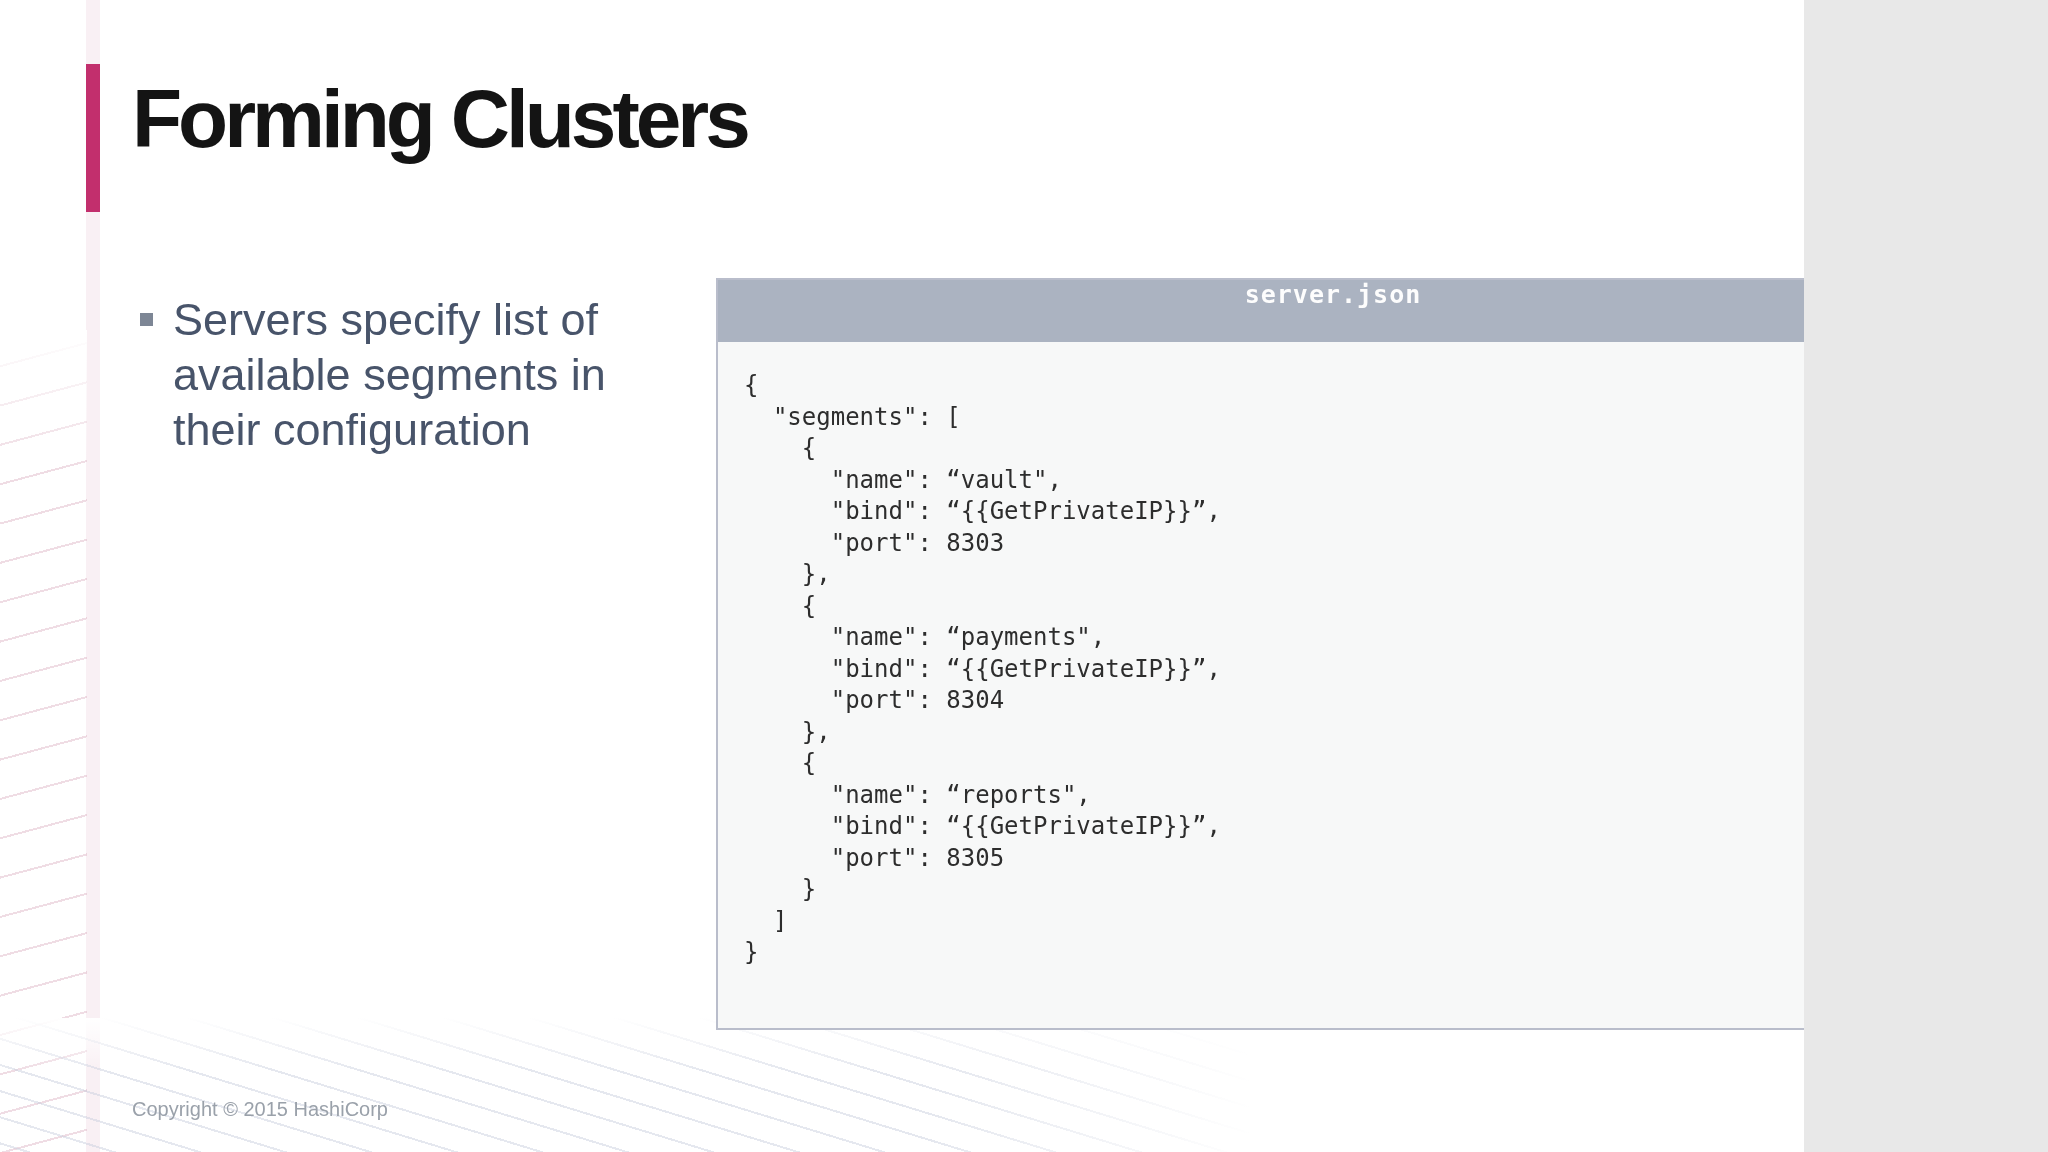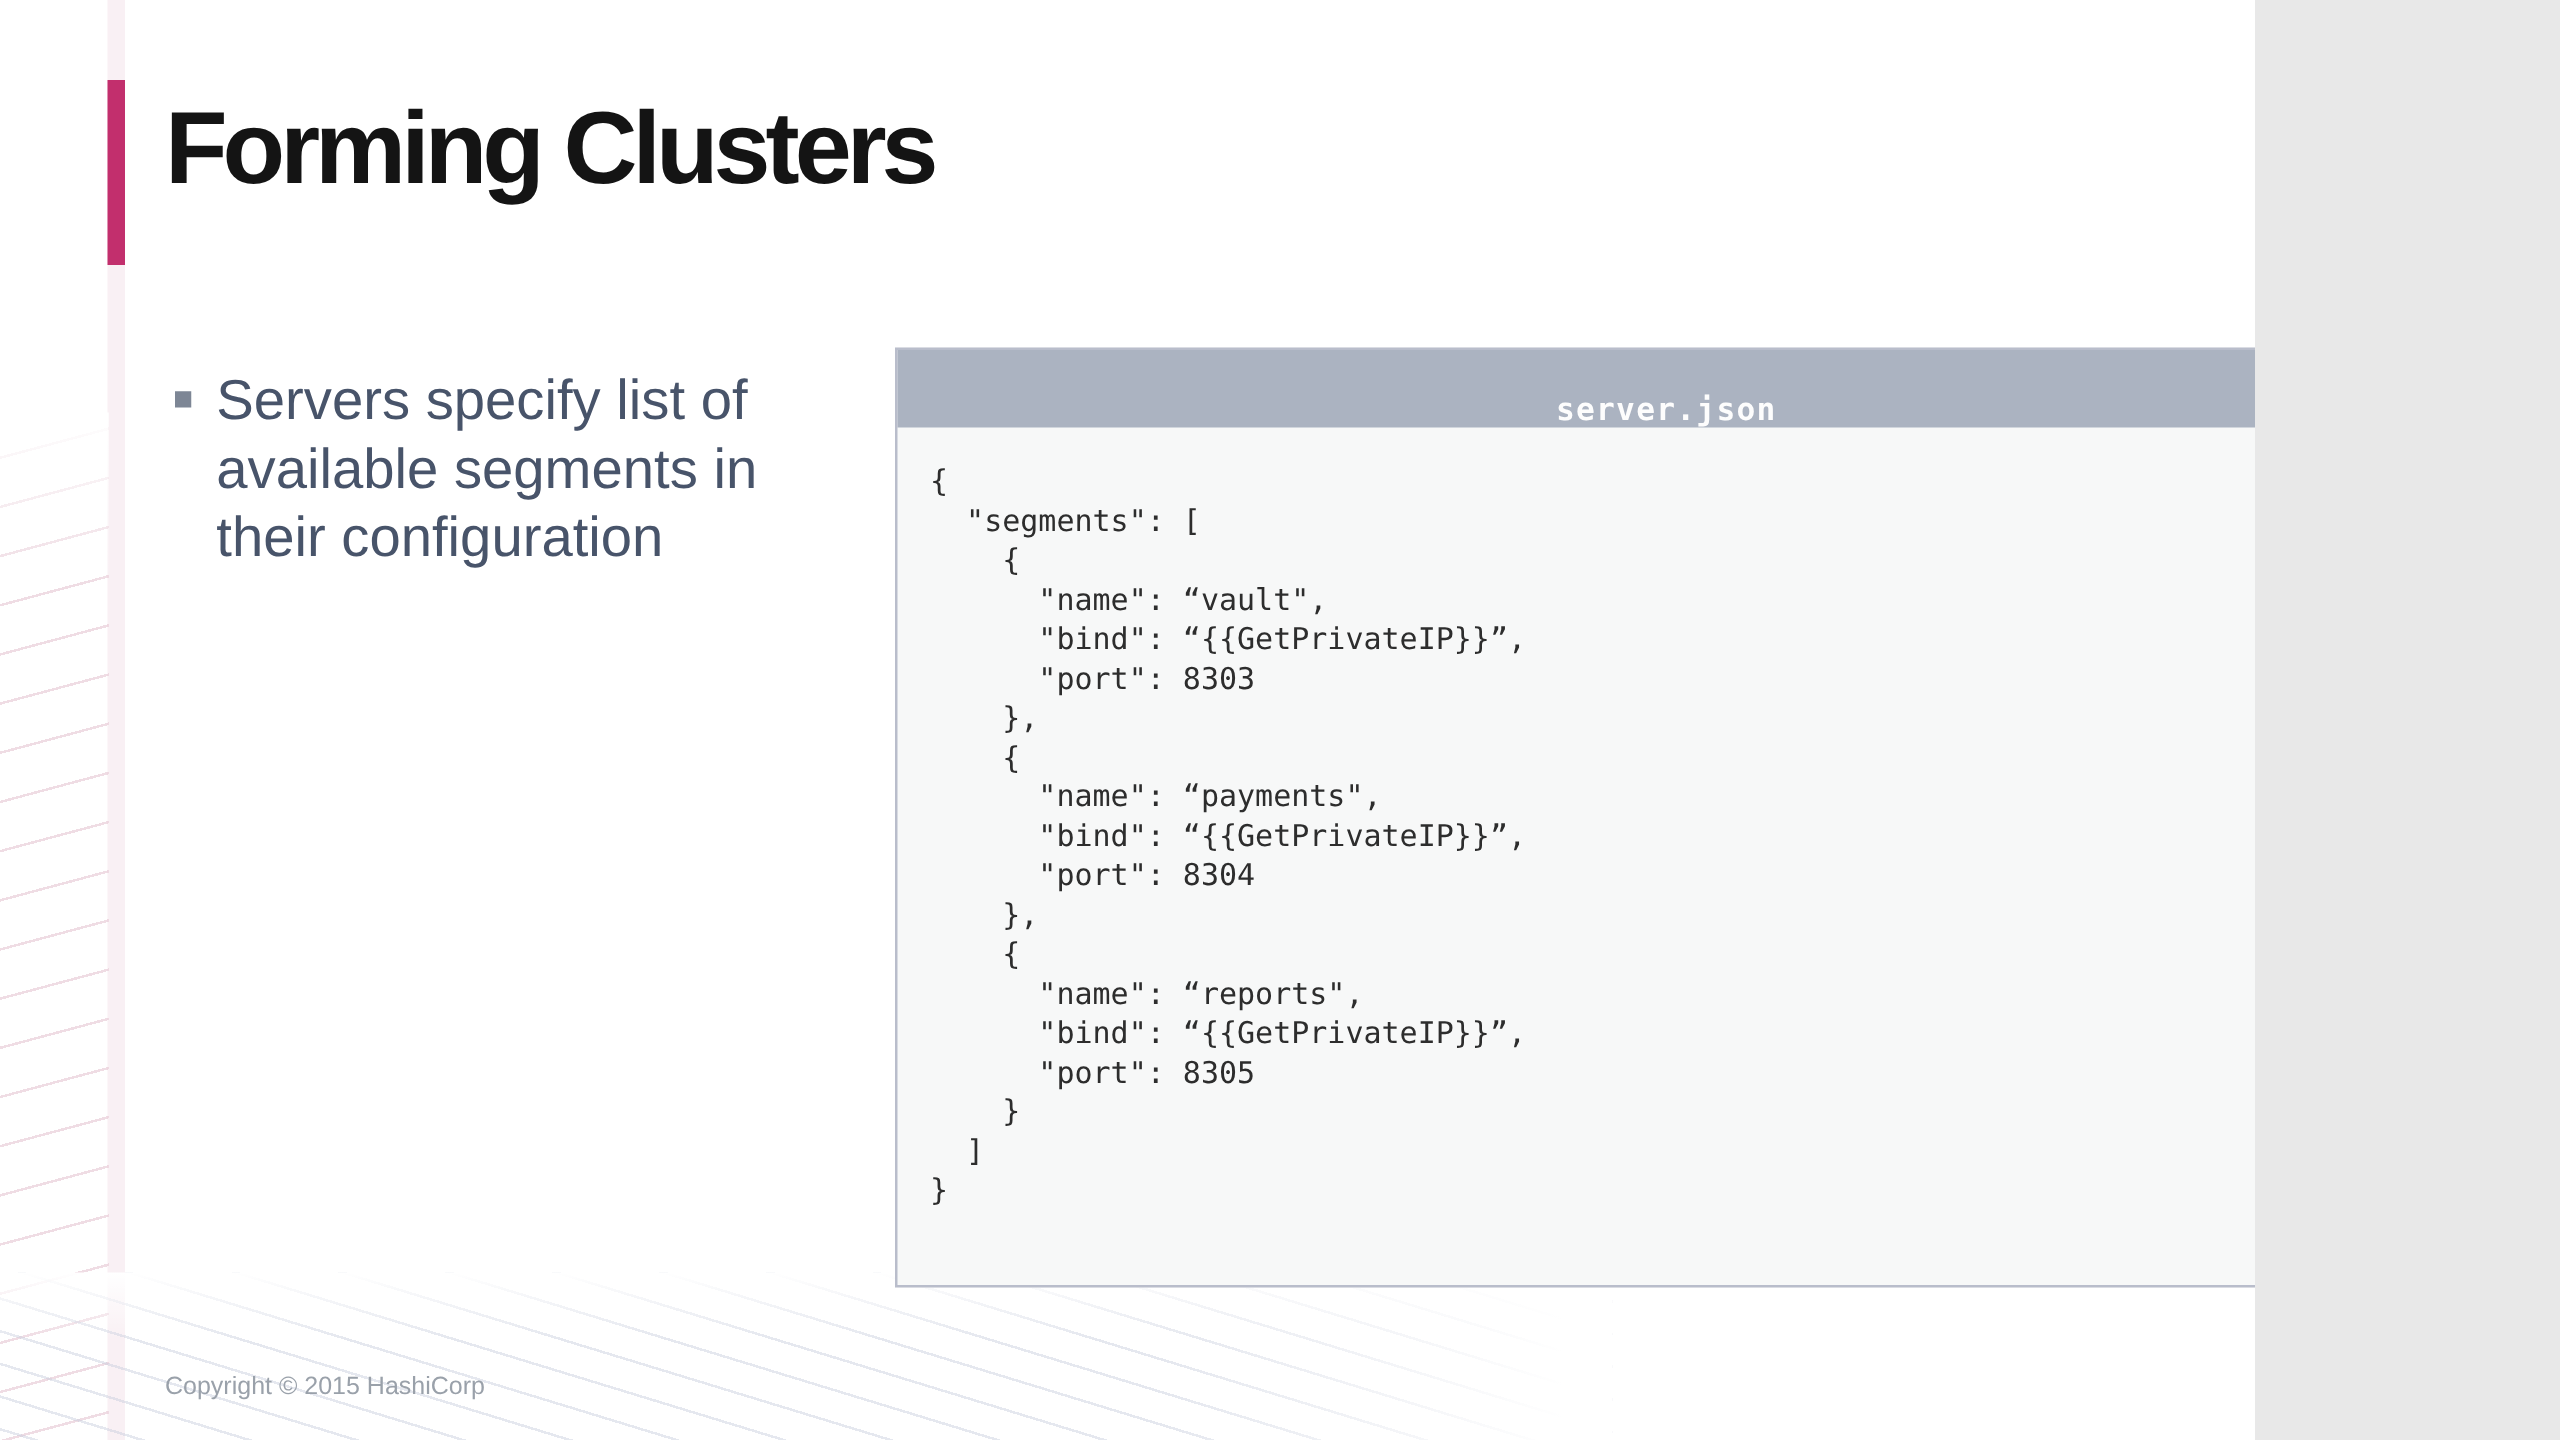--- a/index.html
+++ b/index.html
@@ -71,21 +71,21 @@
   .code-window {
     position: absolute; left: 716px; top: 278px; width: 1234px; height: 752px;
     background: #f7f8f8;
     border: 2px solid #b9bdcb;
     box-sizing: border-box;
     z-index: 2;
   }
   .code-header {
     height: 62px;
     background: #abb3c1;
-    display: flex; align-items: flex-end; justify-content: center;
+    display: flex; align-items: flex-start; justify-content: center;
   }
   .code-filename {
     font-family: "DejaVu Sans Mono", "Liberation Mono", monospace;
     font-size: 25px; font-weight: bold; color: #fdfdfd; letter-spacing: 1px;
   }
   .code-body {
     margin: 0; padding: 28px 10px 0 26px;
     font-family: "DejaVu Sans Mono", "Liberation Mono", monospace;
     font-size: 24px; line-height: 31.5px; color: #2d2d2d;
     white-space: pre;

